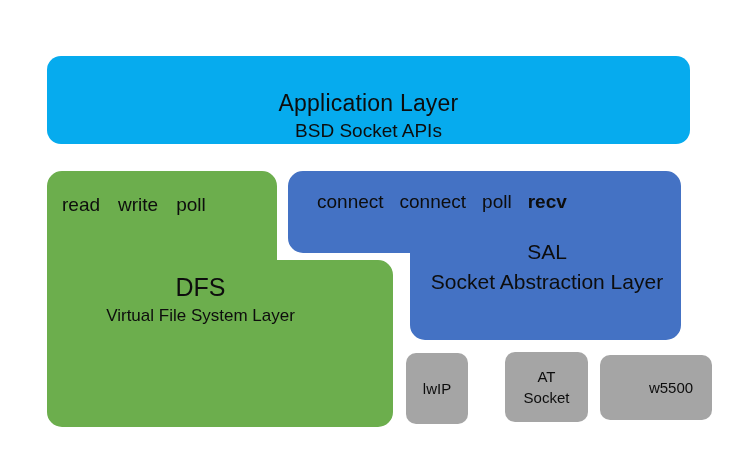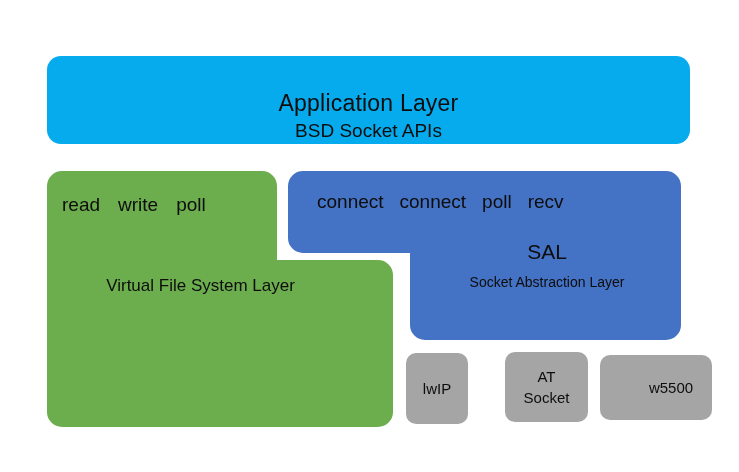--- a/index.html
+++ b/index.html
@@ -82,35 +82,35 @@
   .sal-ops {
     position: absolute;
     left: 317px;
     top: 189px;
     width: 310px;
     font-size: 19px;
     line-height: 26px;
     white-space: nowrap;
   }
   .sal-ops span { margin-right: 16px; }
-  .sal-ops span:last-child { margin-right: 16px; }
+  .sal-ops span:last-child { margin-right: 16px; font-weight: bold; }
 
   .sal-title-block {
     position: absolute;
     left: 412px;
     top: 236px;
     width: 270px;
     text-align: center;
   }
   .sal-title-block .big {
     font-size: 21px;
     line-height: 32px;
   }
   .sal-title-block .small {
-    font-size: 14px;
+    font-size: 21px;
     line-height: 28px;
   }
 
   
   .driver {
     position: absolute;
     background: #A5A5A5;
     border-radius: 10px;
     display: flex;
     align-items: center;
@@ -170,20 +170,21 @@
         A 15 15 0 0 1 303 171
         Z" fill="#4472C4"></path>
     </svg>
   </div>
 
   <div class="dfs-ops">
     <span>read</span><span>write</span><span>poll</span>
   </div>
 
   <div class="dfs-title-block">
+    <div class="big">DFS</div>
     <div class="small">Virtual File System Layer</div>
   </div>
 
   <div class="sal-ops">
     <span>connect</span><span>connect</span><span>poll</span><span>recv</span>
   </div>
 
   <div class="sal-title-block">
     <div class="big">SAL</div>
     <div class="small">Socket Abstraction Layer</div>

